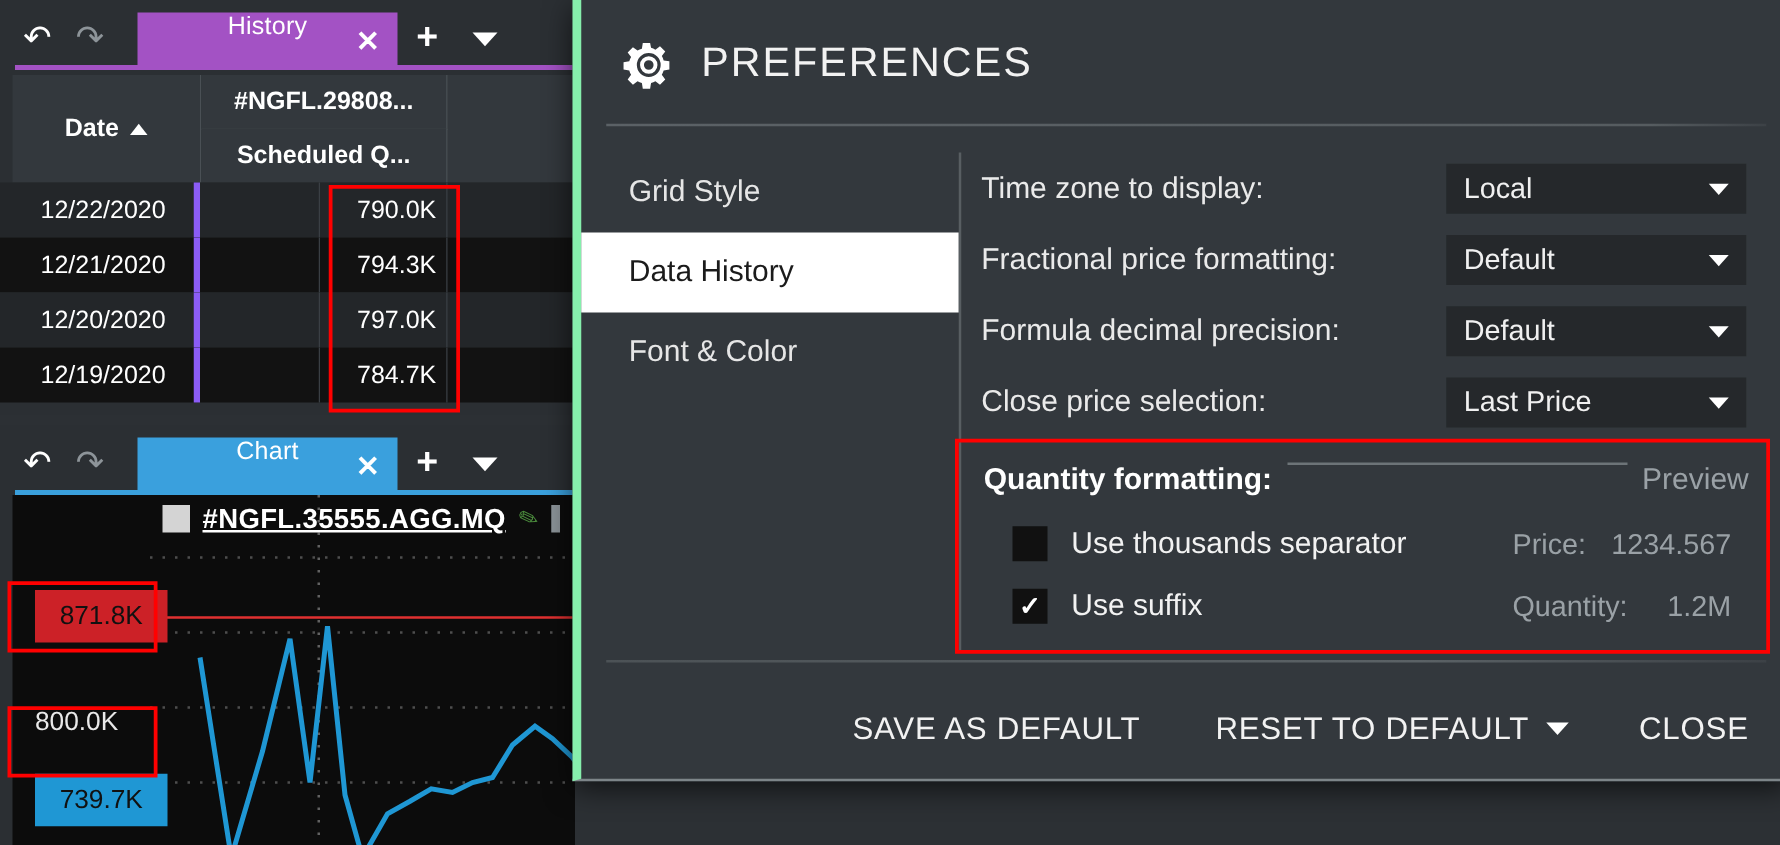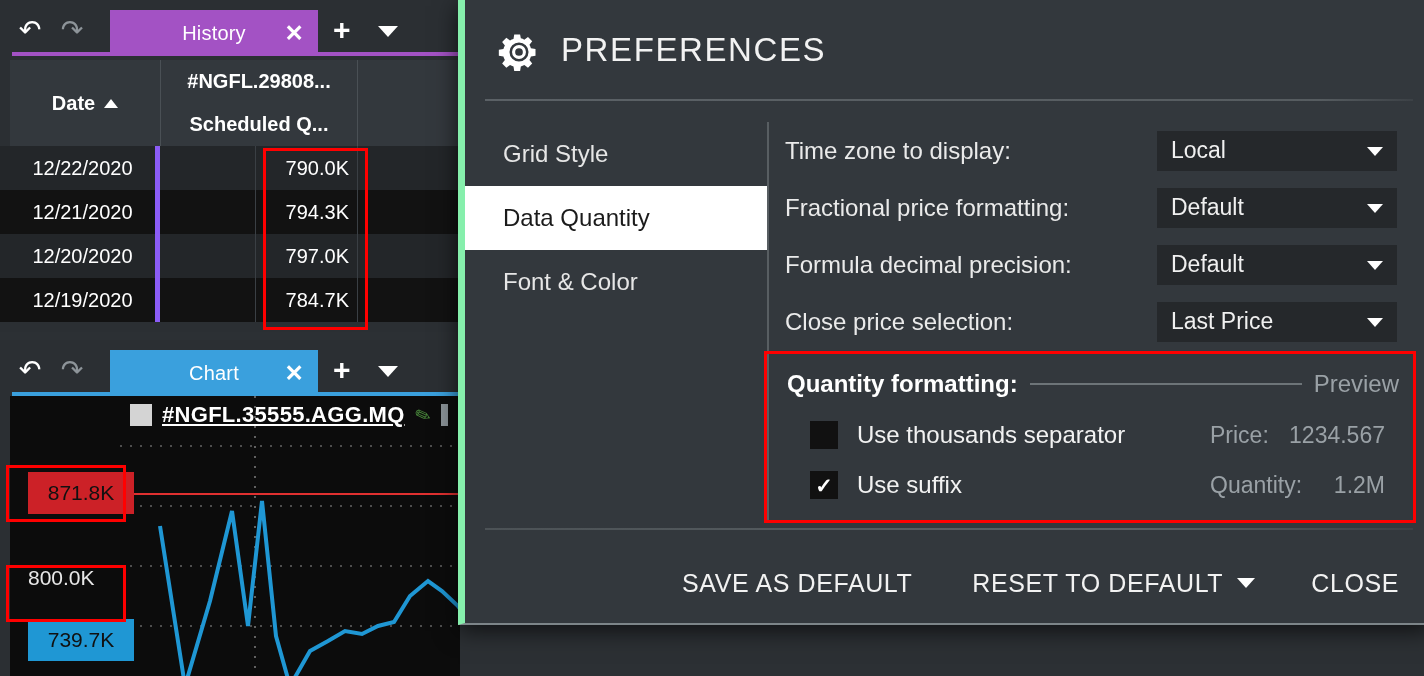--- a/index.html
+++ b/index.html
@@ -21,21 +21,21 @@
   .nav-btn{
     position:absolute;top:16px;width:36px;height:30px;
     color:#ffffff;font-size:27px;line-height:28px;text-align:center;
     cursor:pointer;user-select:none;
   }
   .nav-undo{left:12px;color:#ffffff;}
   .nav-redo{left:54px;color:#8d9499;}
 
   .tab{
     position:absolute;left:110px;top:10px;width:208px;height:46px;
-    display:flex;align-items:center;justify-content:center;
+    display:flex;align-items:flex-start;justify-content:center;
     color:#ffffff;font-size:20px;letter-spacing:.2px;cursor:pointer;
   }
   .tab-history{background:#a352c4;}
   .tab-chart{background:#3aa0dd;}
   .tab .tab-close{
     position:absolute;right:14px;top:50%;transform:translateY(-50%);
     font-size:23px;font-weight:bold;line-height:1;color:#ffffff;cursor:pointer;
   }
   .tab-underline{position:absolute;left:12px;right:0;bottom:0;height:4px;}
   .ul-history{background:#a352c4;}
@@ -153,21 +153,21 @@
     display:flex;align-items:center;padding:0 12px 0 14px;
     box-sizing:border-box;font-size:23px;cursor:pointer;position:relative;
   }
   .field-select .sel-caret{
     position:absolute;right:14px;top:50%;margin-top:-4px;width:0;height:0;
     border-left:8px solid transparent;border-right:8px solid transparent;
     border-top:9px solid #ffffff;
   }
 
   #quantity-group{position:absolute;left:303px;top:351px;width:645px;height:170px;}
-  #qty-head{position:absolute;left:19px;top:19px;right:14px;display:flex;align-items:center;gap:6px;}
+  #qty-head{position:absolute;left:19px;top:19px;right:14px;display:flex;align-items:flex-start;gap:6px;}
   #qty-head-label{color:#ffffff;font-size:24px;font-weight:bold;white-space:nowrap;}
   #qty-head-rule{flex:1;height:2px;background:#6d7478;margin:0 6px;}
   #qty-preview-label{color:#9aa1a6;font-size:24px;}
 
   .qty-row{position:absolute;left:42px;right:14px;display:flex;align-items:center;}
   .qty-row-1{top:70px;}
   .qty-row-2{top:120px;}
   .checkbox{
     width:28px;height:28px;background:#111111;flex:none;
     display:flex;align-items:center;justify-content:center;cursor:pointer;
@@ -307,21 +307,21 @@
     <svg id="gear-icon" viewBox="0 0 24 24">
       <path fill="#ffffff" d="M12 8.2a3.8 3.8 0 1 0 0 7.6 3.8 3.8 0 0 0 0-7.6zm0 5.9a2.1 2.1 0 1 1 0-4.2 2.1 2.1 0 0 1 0 4.2z"></path>
       <path fill="#ffffff" d="M21 13.6v-3.2l-2.5-.4a6.9 6.9 0 0 0-.8-1.9l1.5-2-2.3-2.3-2 1.5a6.9 6.9 0 0 0-1.9-.8L12.6 2.4h-3.2l-.4 2.5a6.9 6.9 0 0 0-1.9.8l-2-1.5-2.3 2.3 1.5 2a6.9 6.9 0 0 0-.8 1.9l-2.5.4v3.2l2.5.4c.2.7.4 1.3.8 1.9l-1.5 2 2.3 2.3 2-1.5c.6.3 1.2.6 1.9.8l.4 2.5h3.2l.4-2.5c.7-.2 1.3-.5 1.9-.8l2 1.5 2.3-2.3-1.5-2c.3-.6.6-1.2.8-1.9l2.5-.4zM12 17.2a5.2 5.2 0 1 1 0-10.4 5.2 5.2 0 0 1 0 10.4z"></path>
     </svg>
     <div id="pref-title">PREFERENCES</div>
     <div id="header-rule"></div>
   </div>
 
   <div id="pref-nav">
     <div class="nav-item">Grid Style</div>
-    <div class="nav-item selected">Data Quantity</div>
+    <div class="nav-item selected">Data History</div>
     <div class="nav-item">Font &amp; Color</div>
   </div>
   <div id="nav-divider"></div>
 
   <div id="pref-body">
     <div class="field-row">
       <span class="field-label">Time zone to display:</span>
       <div class="field-select">
         <span>Local</span>
         <span class="sel-caret"></span>

